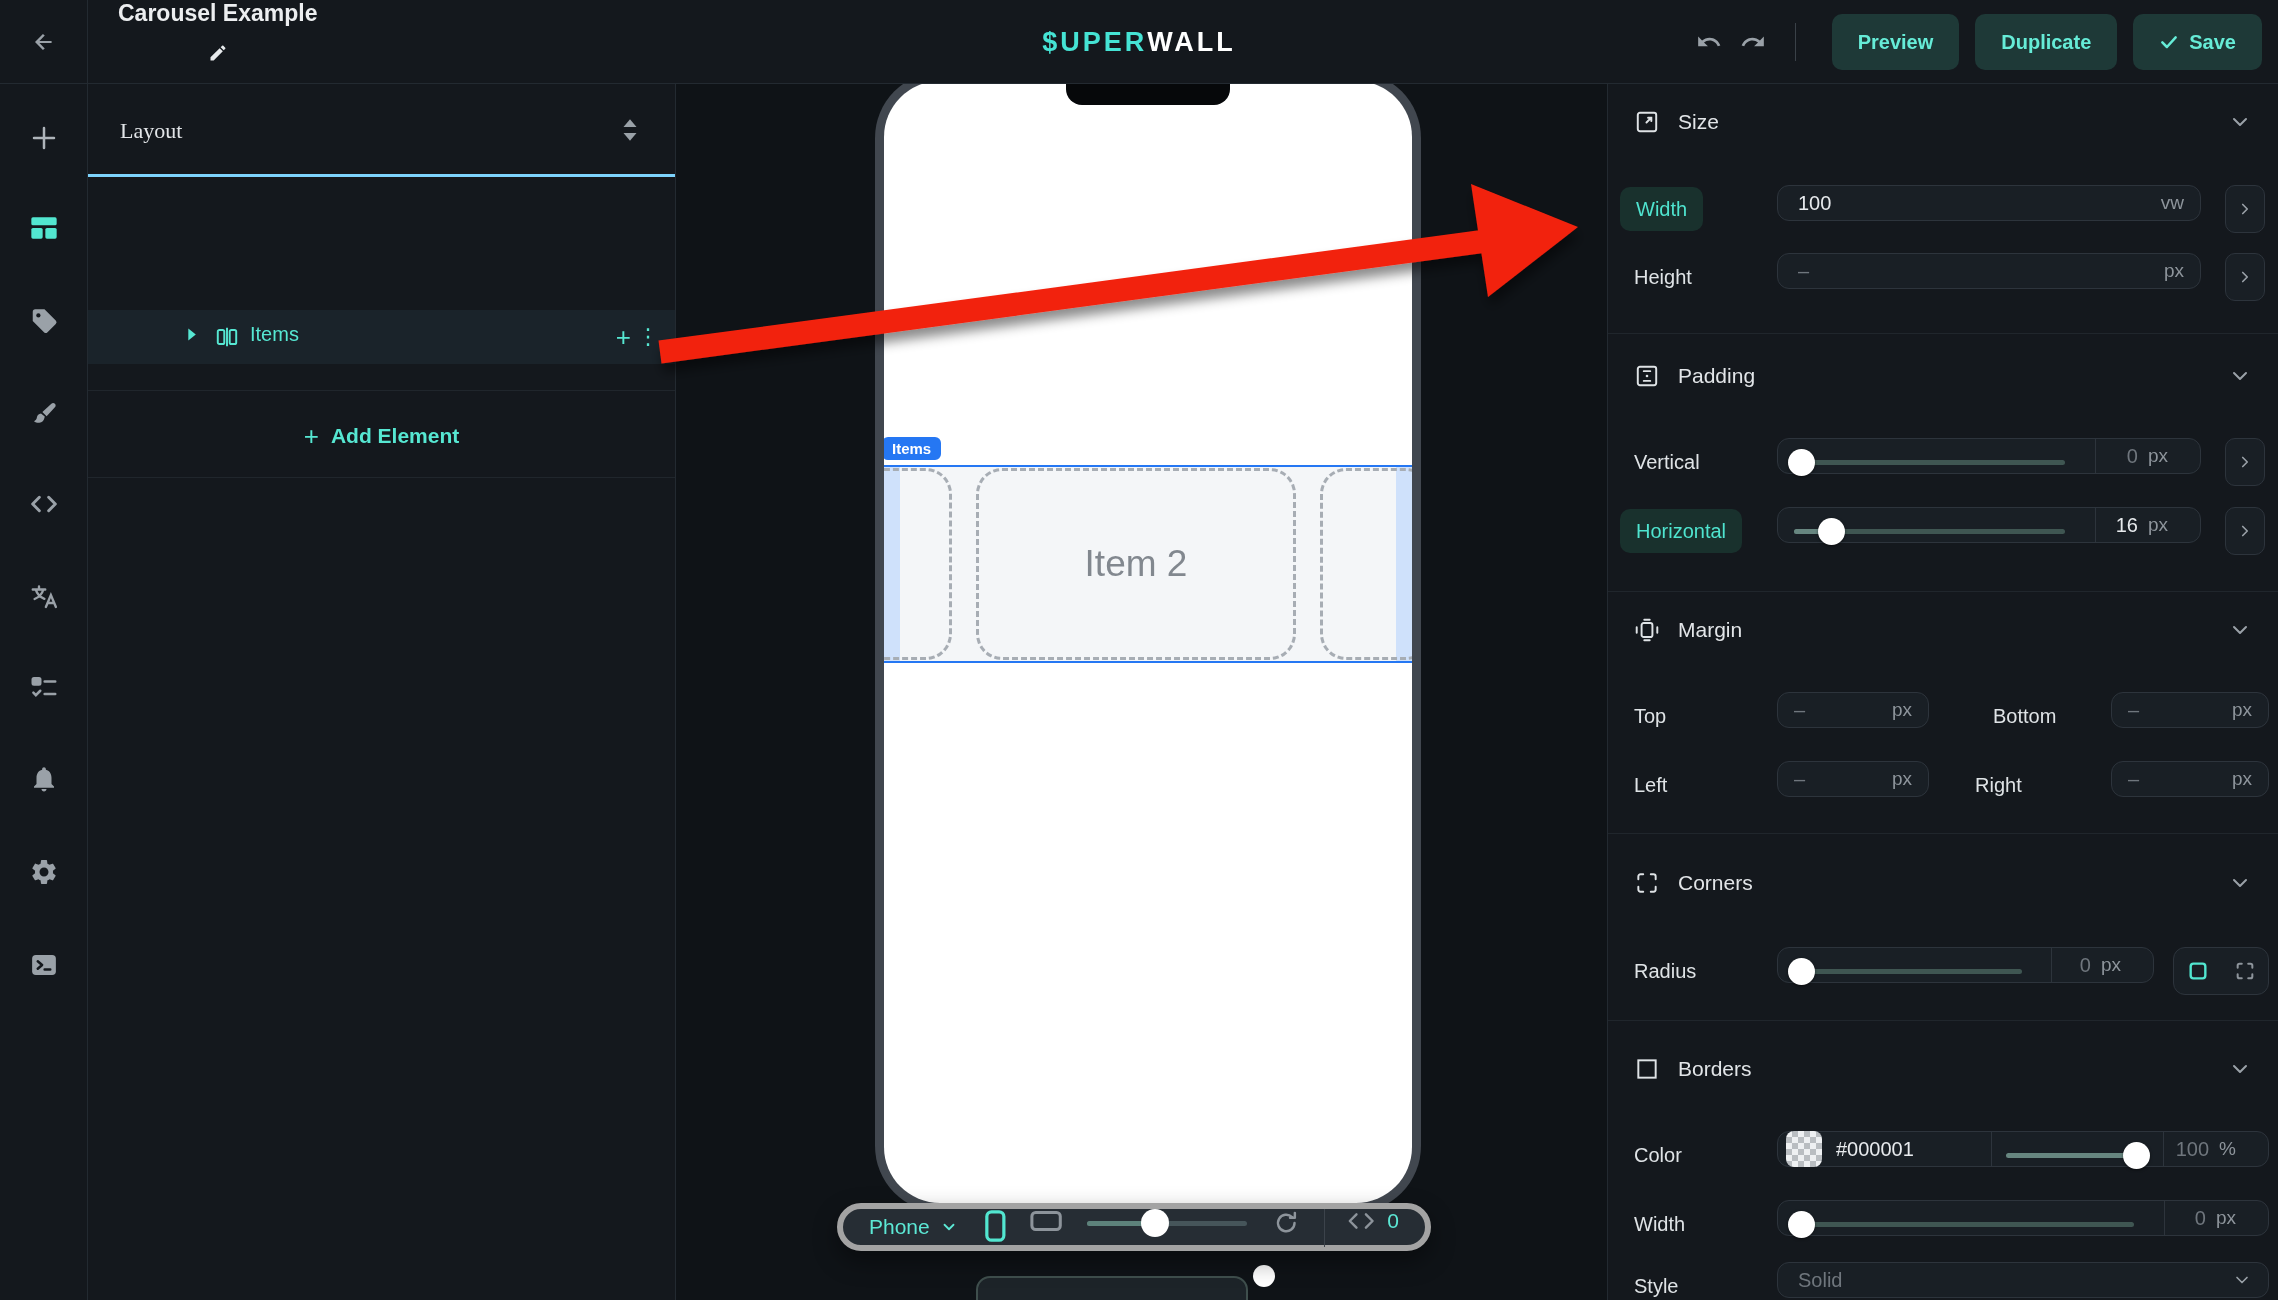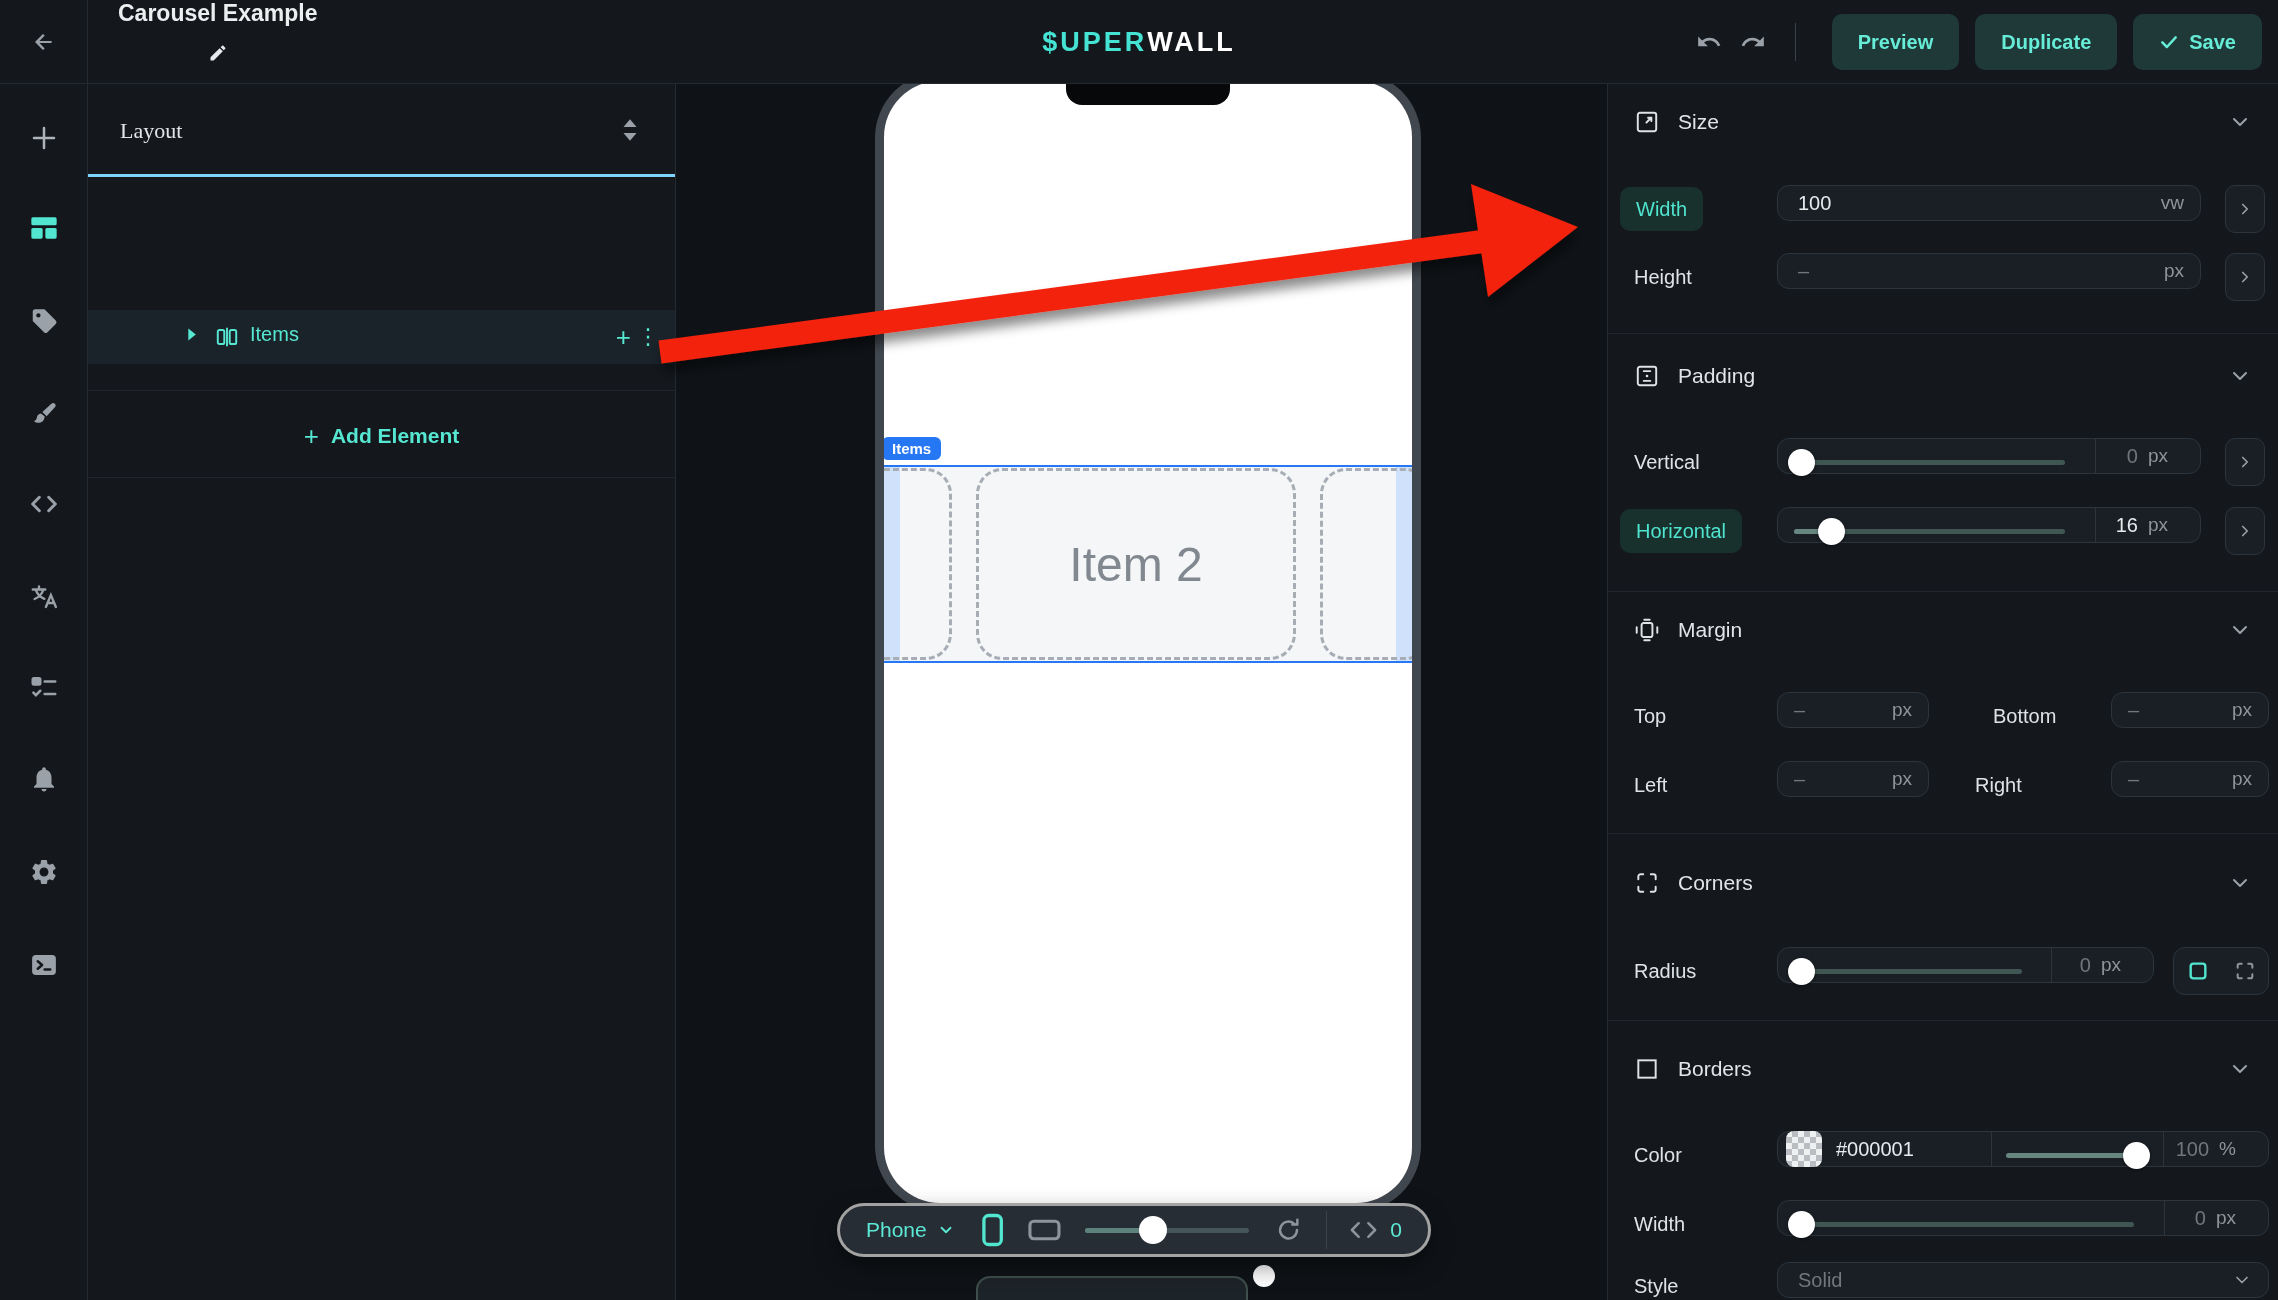--- a/index.html
+++ b/index.html
@@ -44,23 +44,23 @@
   .canvas { position:absolute; left:676px; top:84px; width:931px; height:1216px; background:#0f1317; overflow:hidden; z-index:1; }
   .phone { position:absolute; left:199px; top:-12px; width:546px; height:1140px; background:#41474f; border-radius:66px; padding:9px; }
   .screen { position:relative; width:528px; height:1122px; background:#ffffff; border-radius:56px; overflow:hidden; }
   .notch { position:absolute; left:50%; transform:translateX(-50%); top:0; width:164px; height:24px; background:#06080a; border-radius:0 0 16px 16px; }
   .selection { position:absolute; left:-2px; right:-2px; top:384px; height:198px; background:#f4f6f8; border:2px solid #2577f3; }
   .pad-strip { position:absolute; top:0; bottom:0; width:16px; background:#cfe1fb; }
   .pad-strip.r { right:0; } .pad-strip.l { left:0; }
   .ghost { position:absolute; top:1px; bottom:1px; width:112px; border:3px dashed #a7adb4; border-radius:26px; }
   .ghost.l { left:-44px; } .ghost.r { left:436px; }
   .main-item { position:absolute; left:92px; top:1px; bottom:1px; width:320px; border:3px dashed #a7adb4; border-radius:26px; display:flex; align-items:center; justify-content:center; }
-  .main-item span { font-size:48px; color:#82888f; }
+  .main-item span { font-size:37px; color:#82888f; }
   .sel-badge { position:absolute; left:-2px; top:-30px; background:#2577f3; color:#fff; font-size:15px; font-weight:600; padding:3px 10px; border-radius:6px; }
-  .toolbar { position:absolute; left:161px; top:1119px; width:594px; height:54px; background:#262d34; border:3px solid #a3a3a3; border-radius:34px; display:flex; align-items:center; padding:0 26px; box-shadow:0 10px 24px rgba(0,0,0,.4); }
+  .toolbar { position:absolute; left:161px; top:1119px; width:594px; height:48px; background:#262d34; border:6px solid #a3a3a3; border-radius:34px; display:flex; padding:0 26px; box-shadow:0 10px 24px rgba(0,0,0,.4); }
   .tb-device { color:#5ce8d5; font-size:21px; font-weight:500; display:flex; align-items:center; gap:10px; }
   .zoom-slider { position:relative; width:170px; height:28px; margin-left:24px; }
   .zs-track { position:absolute; left:0; right:0; top:12px; height:5px; border-radius:3px; background:#46555a; }
   .zs-fill { position:absolute; left:0; top:12px; height:5px; border-radius:3px; background:#5d827b; width:68px; }
   .zs-thumb { position:absolute; top:0; width:28px; height:28px; border-radius:50%; background:#fff; left:54px; }
   .tool-sep { width:1px; height:38px; background:#3c434b; margin-left:24px; }
   .code-count { color:#5ce8d5; font-size:21px; margin-left:12px; }
   .below-el { position:absolute; left:300px; top:1192px; width:272px; height:44px; border:2px solid #3f4f4d; background:#1d2429; border-radius:14px; }
   .below-circle { position:absolute; left:577px; top:1181px; width:22px; height:22px; background:#fff; border-radius:50%; }
 

